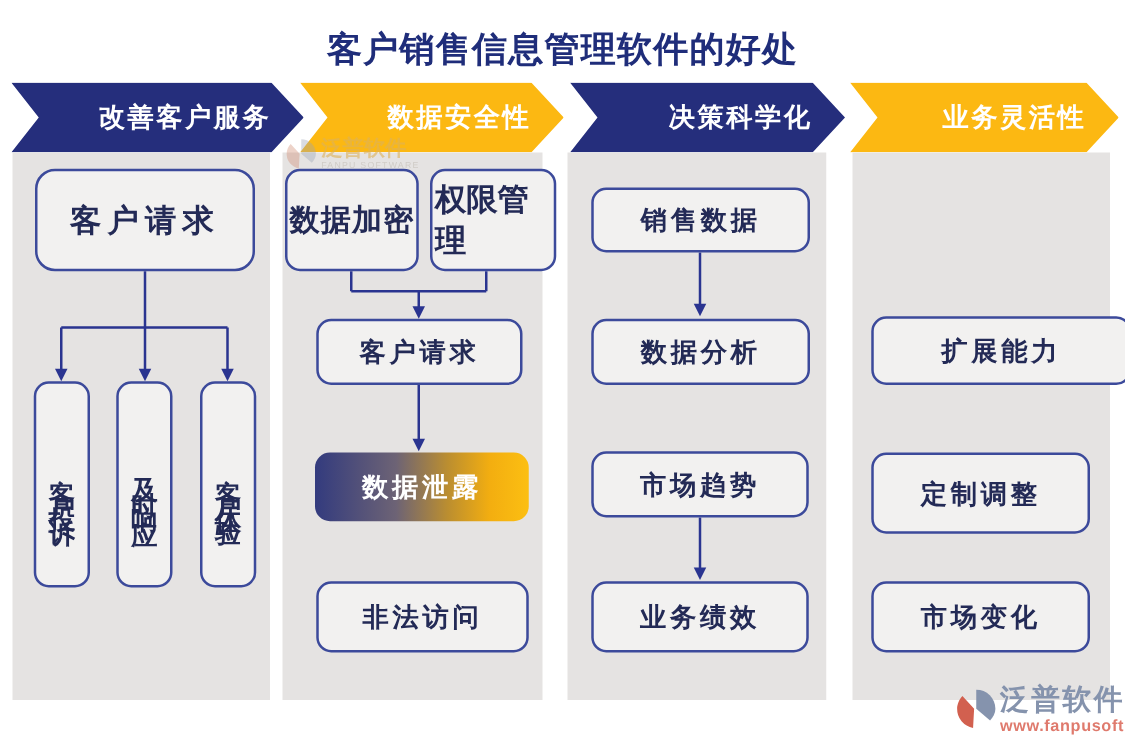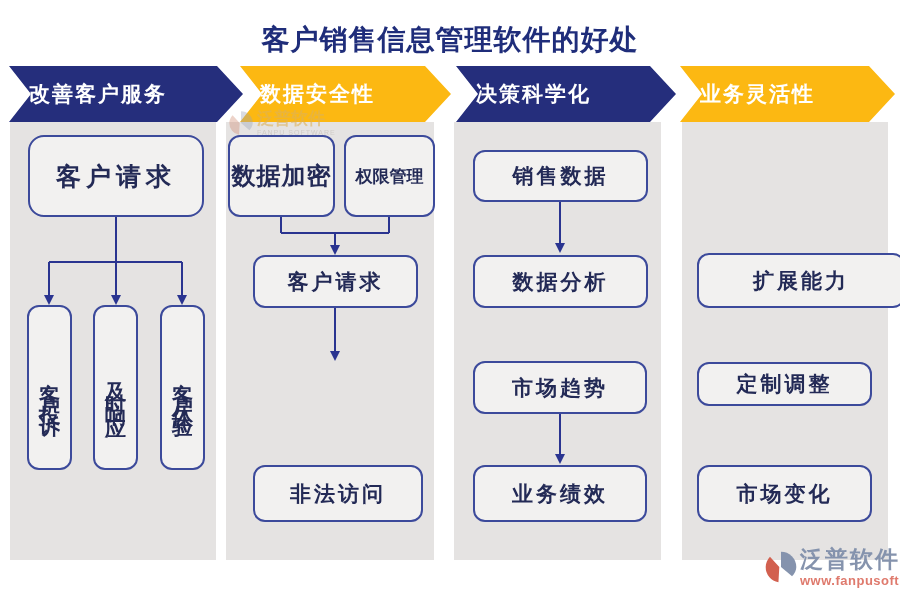--- a/index.html
+++ b/index.html
@@ -4,21 +4,21 @@
 <style>
   html,body{margin:0;padding:0;}
   body{width:900px;height:600px;background:#ffffff;font-family:"Liberation Serif","DejaVu Serif",serif;}
   .stage{position:relative;width:900px;height:600px;overflow:hidden;background:#fff;}
 
   .title{position:absolute;top:21px;left:0;width:100%;text-align:center;
          font-size:28px;font-weight:bold;letter-spacing:1px;color:var(--c-title,#1f2d7a);}
 
   
   .harrow{position:absolute;top:66px;height:56px;box-sizing:border-box;
-          display:flex;align-items:center;justify-content:flex-start;
+          display:flex;align-items:center;justify-content:flex-end;
           padding-left:20px;padding-right:26px;
           color:#fff;font-weight:bold;font-size:21px;letter-spacing:2px;
           clip-path:polygon(0 0,calc(100% - 26px) 0,100% 50%,calc(100% - 26px) 100%,0 100%,22px 50%);}
   .h-1{left:9px;width:234px;background:var(--c-navy,#252e7c);}
   .h-2{left:240px;width:211px;background:var(--c-gold,#fcb812);}
   .h-3{left:456px;width:220px;background:var(--c-navy,#252e7c);}
   .h-4{left:680px;width:215px;background:var(--c-gold,#fcb812);}
 
   
   .panel{position:absolute;top:122px;height:438px;background:var(--c-panel,#e5e3e2);}
@@ -35,34 +35,34 @@
        display:flex;align-items:center;justify-content:center;
        color:#232a56;font-weight:bold;font-size:21px;letter-spacing:3px;}
   .vbox{writing-mode:vertical-rl;text-orientation:upright;letter-spacing:11px;font-size:21px;}
 
   .b-request{left:28px;top:135px;width:176px;height:82px;border-radius:16px;font-size:25px;letter-spacing:5px;}
   .b-complaint{left:27px;top:305px;width:45px;height:165px;}
   .b-response{left:93px;top:305px;width:45px;height:165px;}
   .b-experience{left:160px;top:305px;width:45px;height:165px;}
 
   .b-encrypt{left:228px;top:135px;width:107px;height:82px;letter-spacing:1px;font-size:24px;}
-  .b-perm{left:344px;top:135px;width:91px;height:82px;letter-spacing:0;font-size:17px;padding:0 2px;}
+  .b-perm{left:344px;top:135px;width:101px;height:82px;letter-spacing:0;font-size:25px;padding:0 2px;}
   .b-intrusion{left:253px;top:255px;width:165px;height:53px;}
   .b-leak{left:252px;top:362px;width:171px;height:55px;border:none;color:#fff;
           background:linear-gradient(90deg,var(--c-gradient_left,#333b7e) 0%,#6d6375 38%,#bb8e30 62%,#f3ae10 82%,var(--c-gradient_right,#fcbf12) 100%);}
   .b-illegal{left:253px;top:465px;width:170px;height:57px;}
 
   .b-sales{left:473px;top:150px;width:175px;height:52px;}
   .b-analysis{left:473px;top:255px;width:175px;height:53px;}
   .b-trend{left:473px;top:361px;width:174px;height:53px;}
   .b-perf{left:473px;top:465px;width:174px;height:57px;}
 
   .b-config{left:697px;top:150px;width:176px;height:52px;}
   .b-expand{left:697px;top:253px;width:208px;height:55px;}
-  .b-custom{left:697px;top:362px;width:175px;height:44px;}
+  .b-custom{left:697px;top:362px;width:175px;height:65px;}
   .b-market{left:697px;top:465px;width:175px;height:57px;}
 
   .connectors{position:absolute;left:0;top:0;pointer-events:none;}
 
   
   .wm{position:absolute;left:228px;top:110px;display:flex;align-items:flex-start;opacity:.75;}
   .wm .wm-icon{width:26px;height:26px;margin-right:3px;opacity:.5;}
   .wm .wm-text{display:flex;flex-direction:column;line-height:1;}
   .wm .wm-brand{font-size:17px;font-weight:bold;color:#dcb25a;opacity:.8;}
   .wm .wm-sub{font-size:7px;letter-spacing:1px;color:#c9c4be;margin-top:2px;font-family:"Liberation Sans",sans-serif;}
@@ -120,20 +120,21 @@
   </svg>
 
   <div class="box b-request">客户请求</div>
   <div class="box vbox b-complaint">客户投诉</div>
   <div class="box vbox b-response">及时响应</div>
   <div class="box vbox b-experience">客户体验</div>
 
   <div class="box b-encrypt">数据加密</div>
   <div class="box b-perm">权限管理</div>
   <div class="box b-intrusion">客户请求</div>
+  <div class="box b-leak">数据泄露</div>
   <div class="box b-illegal">非法访问</div>
 
   <div class="box b-sales">销售数据</div>
   <div class="box b-analysis">数据分析</div>
   <div class="box b-trend">市场趋势</div>
   <div class="box b-perf">业务绩效</div>
 
   <div class="box b-expand">扩展能力</div>
   <div class="box b-custom">定制调整</div>
   <div class="box b-market">市场变化</div>

